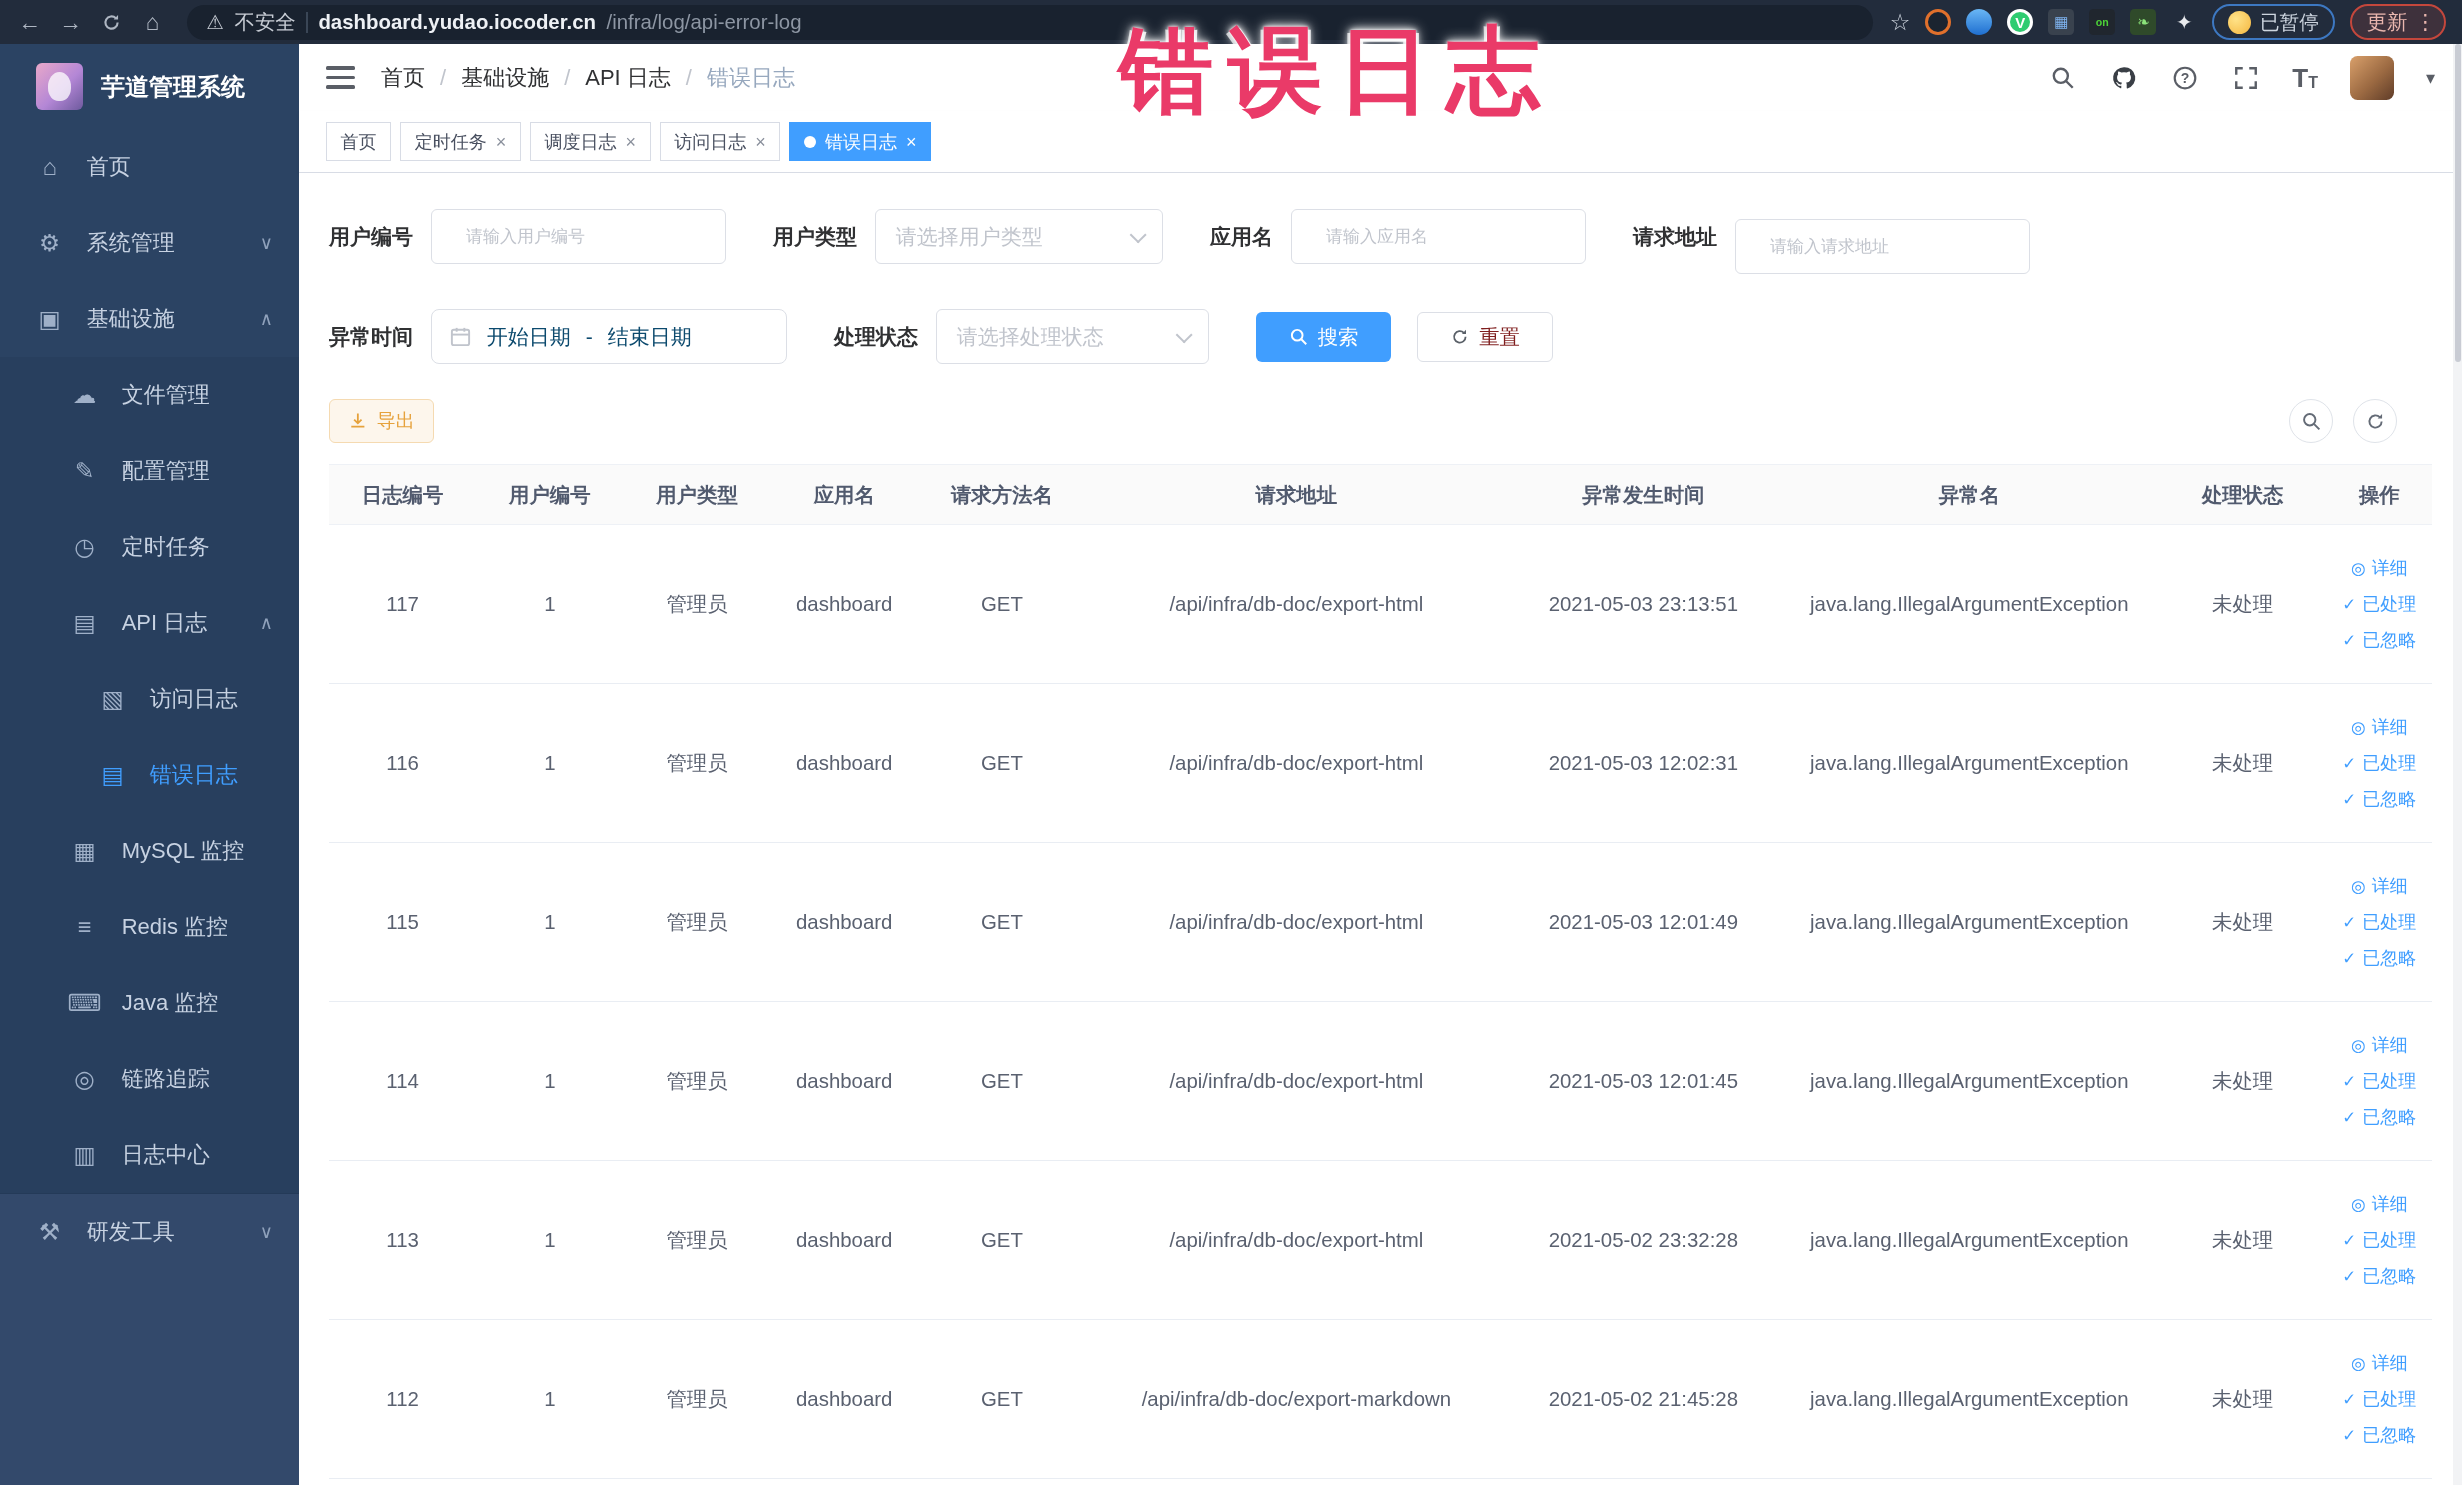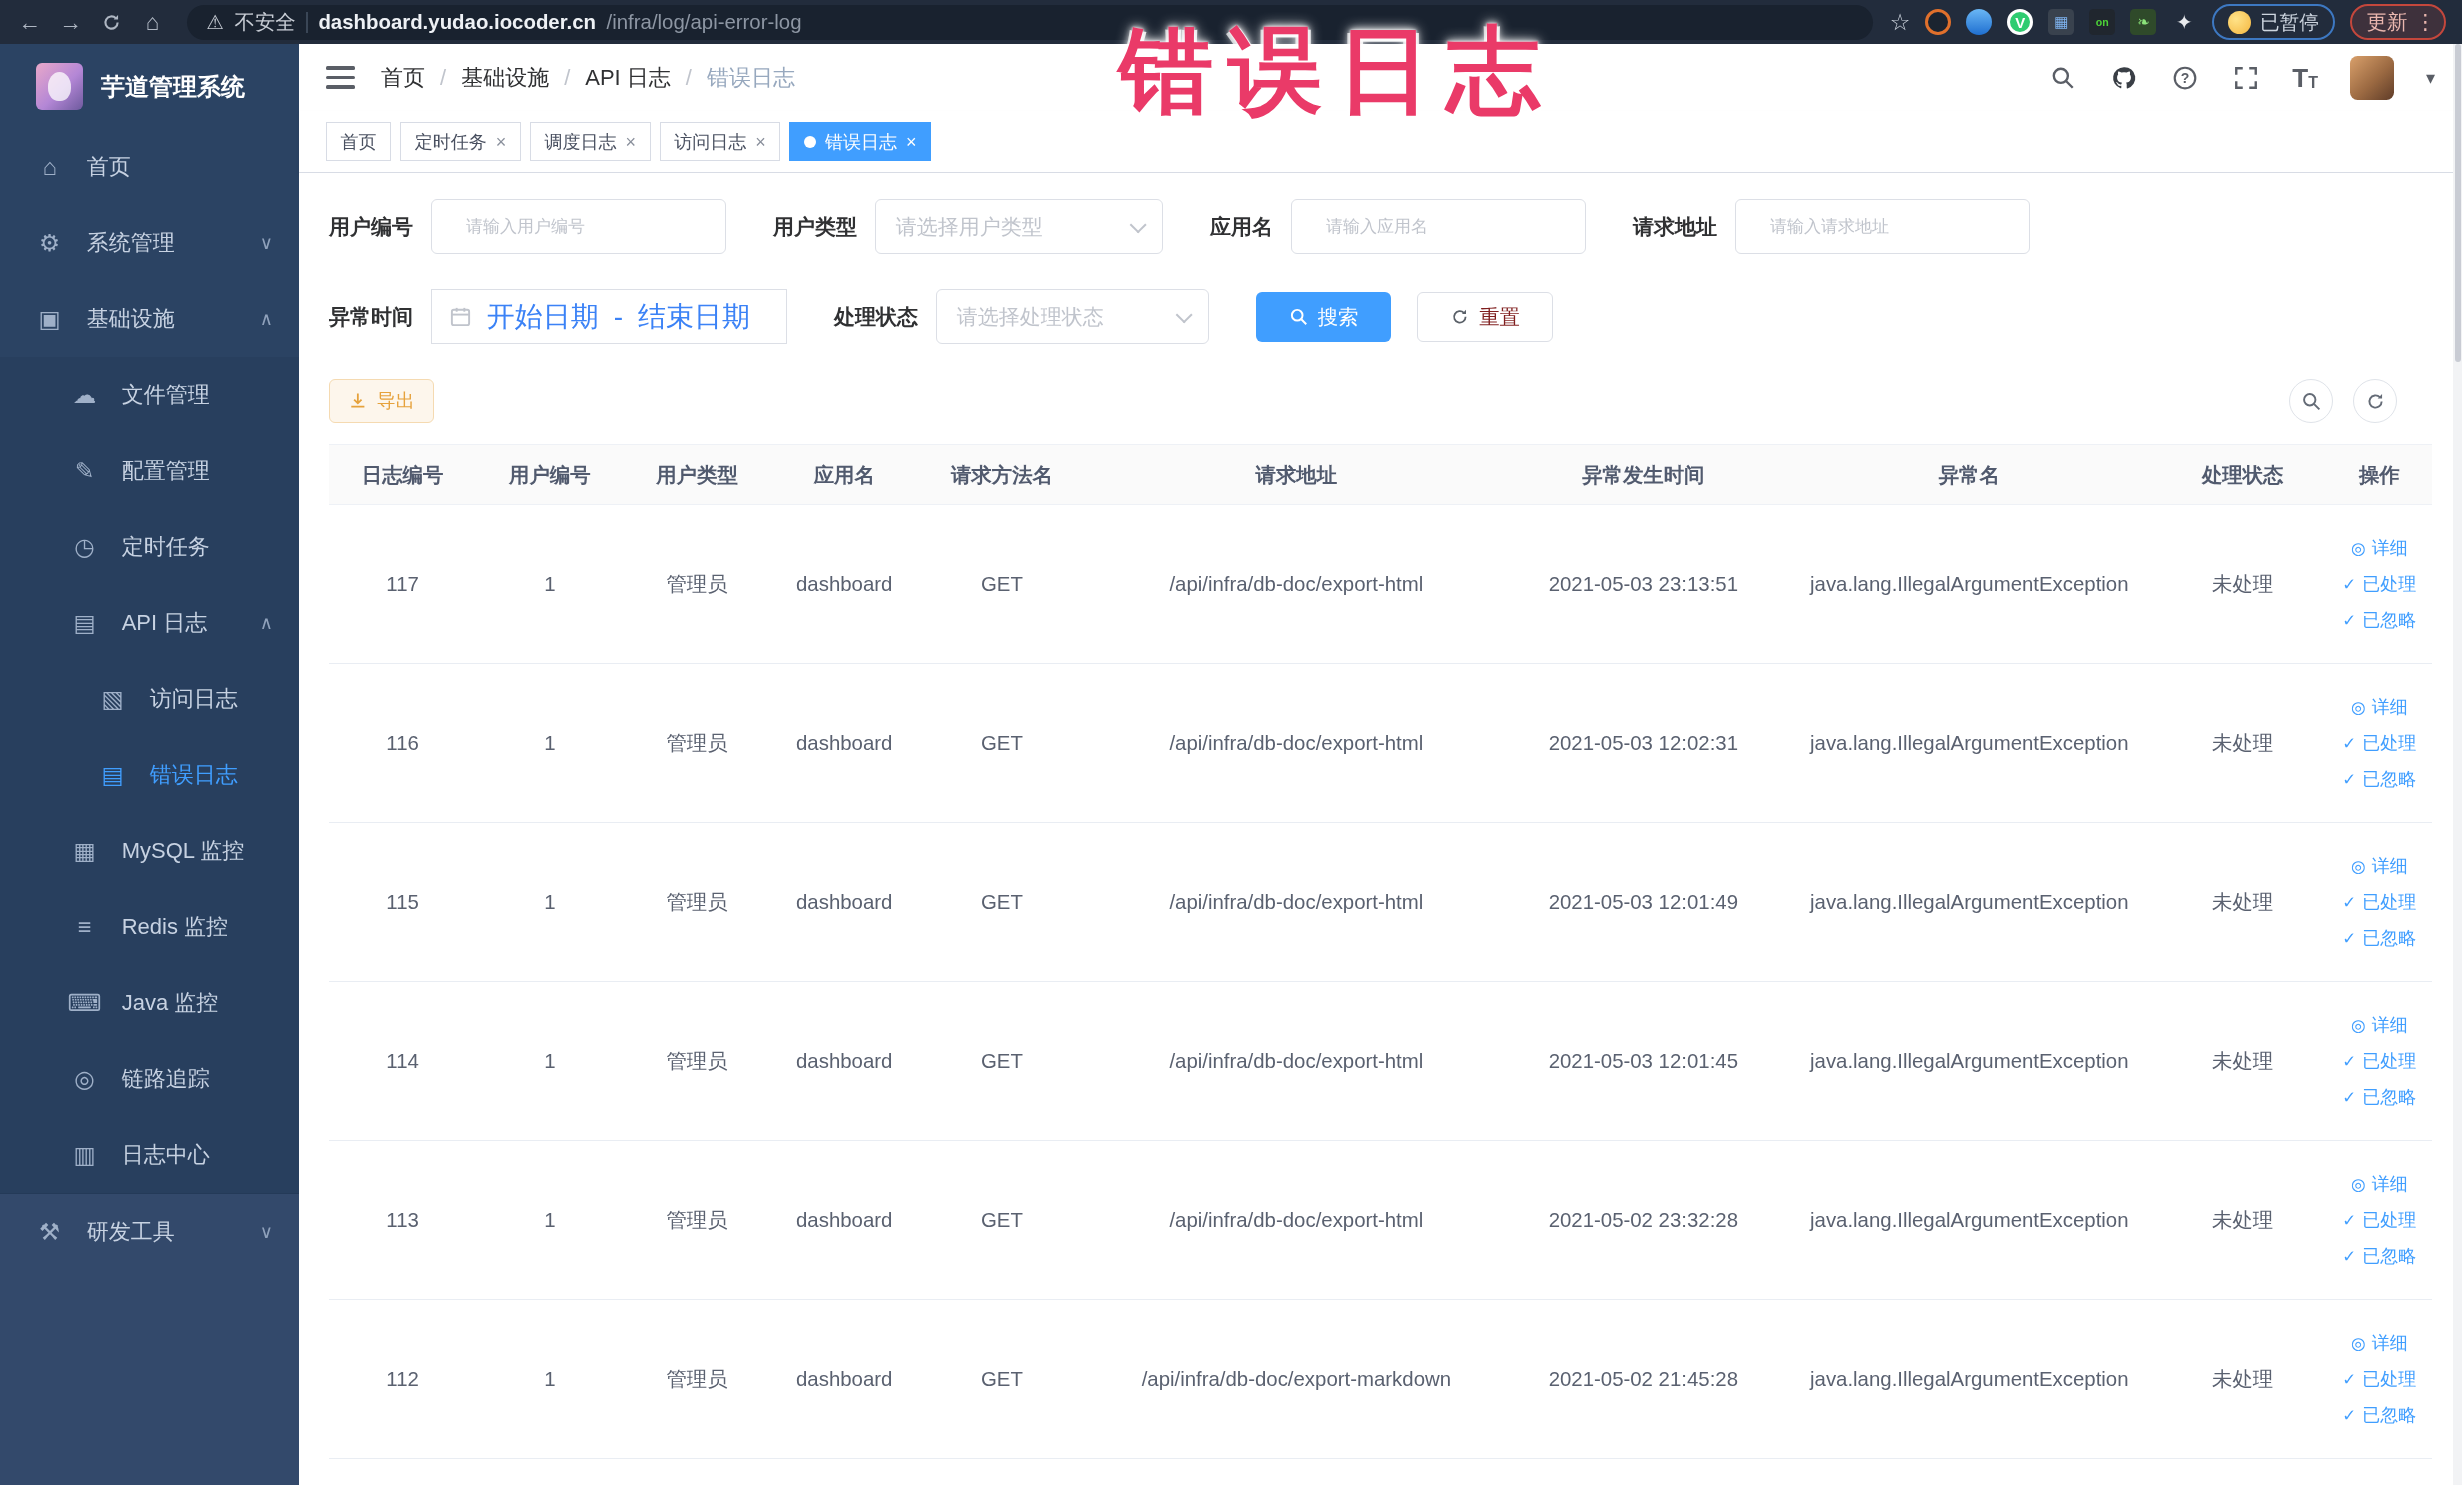--- a/index.html
+++ b/index.html
@@ -65,21 +65,21 @@
   .tag.active .close { color: #fff; }
 
   .content { flex: 1; padding: 26px 30px 0; position: relative; background: #fff; }
   .filter-row { display: flex; align-items: center; margin-bottom: 35px; }
   .f-item { display: flex; align-items: center; margin-right: 47px; }
   .f-label { font-size: 21px; font-weight: 700; color: #303133; margin-right: 18px; white-space: nowrap; }
   .f-input { height: 55px; border: 1.5px solid #dcdfe6; border-radius: 6px; background: #fff; font-size: 17px; color: #606266; padding: 0 34px; outline: none; font-family: inherit; }
   .f-input::placeholder { color: #c0c4cc; }
   .select { height: 55px; border: 1.5px solid #dcdfe6; border-radius: 6px; background: #fff; display: flex; align-items: center; justify-content: space-between; padding: 0 19.7px; font-size: 21px; color: #c0c4cc; cursor: pointer; }
   .sel-caret { width: 12px; height: 12px; border-right: 2.3px solid #c0c4cc; border-bottom: 2.3px solid #c0c4cc; transform: rotate(45deg) translateY(-3px); }
-  .range { height: 55px; border: 1.5px solid #dcdfe6; border-radius: 0; background: #fff; display: flex; align-items: center; padding: 0 16.7px; gap: 15px; font-size: 28px; color: #3b82f6; width: 356px; }
+  .range { height: 55px; border: 1.5px solid #dcdfe6; border-radius: 8px; background: #fff; display: flex; align-items: center; padding: 0 16.7px; gap: 15px; font-size: 21px; color: #0c4a6e; width: 356px; }
   .range svg { width: 23px; height: 23px; flex-shrink: 0; }
   .btn { height: 50px; border-radius: 6px; font-size: 20.4px; display: flex; align-items: center; gap: 9px; padding: 0 32px; border: 1.5px solid transparent; cursor: pointer; font-family: inherit; }
   .btn svg { width: 19.7px; height: 19.7px; }
   .btn-primary { background: #409eff; color: #fff; }
   .btn-plain { background: #fff; border-color: #dcdfe6; color: #7f1d1d; }
   .btn-warn { background: #fdf6ec; border-color: #f5dab1; color: #e6a23c; height: 44px; font-size: 19px; padding: 0 18px; border-radius: 6px; }
   .toolbar-row { display: flex; align-items: center; margin-bottom: 21px; }
   .round-btns { margin-left: auto; display: flex; gap: 19.7px; margin-right: 35px; }
   .round-btn { width: 44px; height: 44px; border-radius: 50%; border: 1.5px solid #dfe3e9; display: flex; align-items: center; justify-content: center; color: #646b76; background: #fff; cursor: pointer; }
   .round-btn svg { width: 21px; height: 21px; }
@@ -295,21 +295,21 @@
             <span>请选择用户类型</span>
             <span class="sel-caret"></span>
           </div>
         </div>
         <div class="f-item">
           <span class="f-label">应用名</span>
           <input class="f-input" style="width: 295px;" placeholder="请输入应用名">
         </div>
         <div class="f-item">
           <span class="f-label">请求地址</span>
-          <input class="f-input" style="width: 295px;" placeholder="请输入请求地址">
+          <input class="f-input" style="width: 295px; margin-top: 20px;" placeholder="请输入请求地址">
         </div>
       </div>
 
       <div class="filter-row">
         <div class="f-item">
           <span class="f-label">异常时间</span>
           <div class="range">
             <svg viewBox="0 0 24 24" fill="none" stroke="#c0c4cc" stroke-width="2">
                 <rect x="3" y="5" width="18" height="16" rx="2"></rect>
                 <line x1="3" y1="10" x2="21" y2="10"></line>

